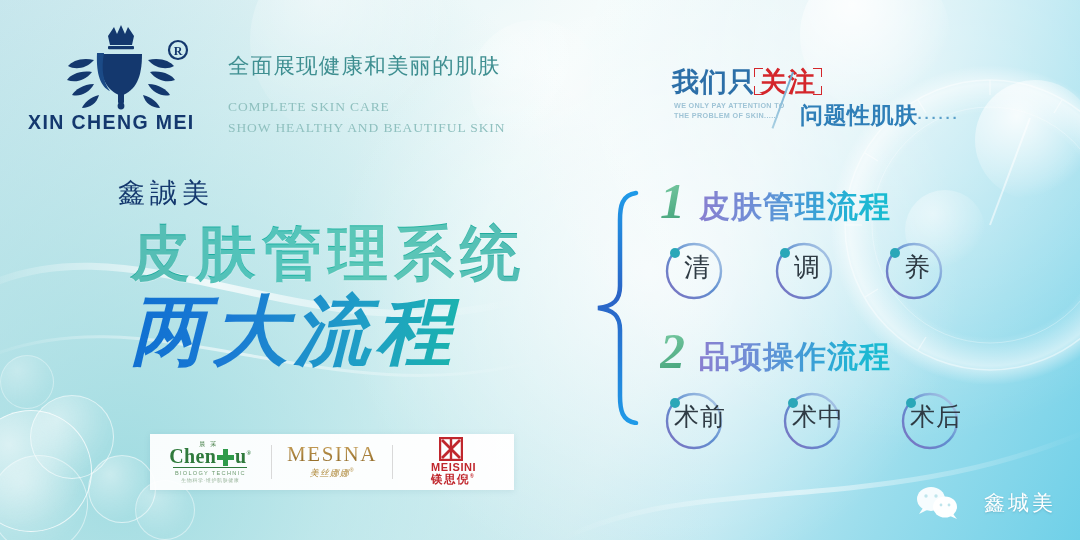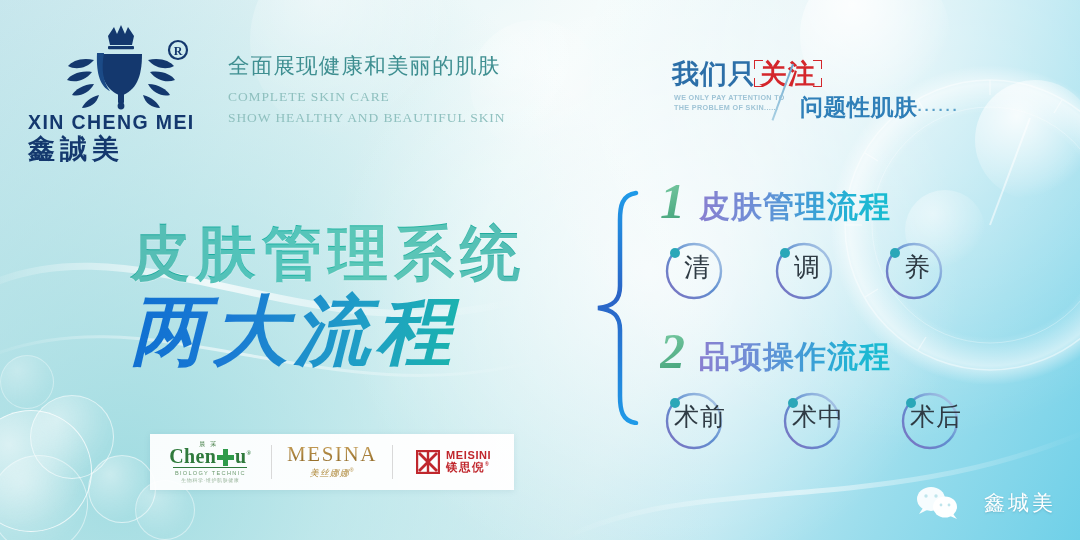--- a/index.html
+++ b/index.html
@@ -17,27 +17,27 @@
   }
   
   .bokeh{position:absolute;border-radius:50%;background:radial-gradient(circle at 35% 30%,rgba(255,255,255,.85),rgba(255,255,255,.18) 60%,rgba(255,255,255,0) 72%);pointer-events:none;}
   .bubble{position:absolute;border-radius:50%;border:1px solid rgba(255,255,255,.75);
     background:radial-gradient(circle at 32% 28%,rgba(255,255,255,.55),rgba(255,255,255,.10) 55%,rgba(255,255,255,0) 72%);}
   .arcwrap{position:absolute;inset:0;pointer-events:none;}
   
   #brandmark{position:absolute;left:28px;top:20px;width:186px;height:140px;}
   #brandmark .emblem{position:relative;width:186px;height:92px;}
   .logo-en{font-family:"Liberation Sans",sans-serif;font-weight:bold;font-size:19.5px;letter-spacing:1.4px;color:#14386e;line-height:1;margin-top:1px;}
-  .logo-cn{font-size:27px;font-weight:bold;letter-spacing:5px;color:#14386e;text-align:left;line-height:1.25;}
+  .logo-cn{font-size:27px;font-weight:normal;letter-spacing:5px;color:#14386e;text-align:right;line-height:1.25;margin-top:44px;}
   
   #tagline{position:absolute;left:228px;top:52px;width:330px;}
   .tag-cn{font-size:21.5px;line-height:1.35;color:#3f8f91;letter-spacing:1.2px;font-weight:500;}
-  .tag-en{font-family:"Liberation Serif","DejaVu Serif",serif;font-size:13.5px;line-height:1.55;color:#8fc0bf;letter-spacing:.9px;margin-top:6px;}
-  
-  #focus{position:absolute;left:672px;top:56px;width:340px;height:70px;}
+  .tag-en{font-family:"Liberation Serif","DejaVu Serif",serif;font-size:13.5px;line-height:1.55;color:#8fc0bf;letter-spacing:.9px;margin-top:16px;}
+  
+  #focus{position:absolute;left:672px;top:64px;width:340px;height:70px;}
   .focus-main{position:absolute;left:0;top:0;font-size:27px;font-weight:bold;color:#2c6fa8;letter-spacing:1px;white-space:nowrap;}
   .focus-hl{color:#d4262b;position:relative;padding:0 4px;}
   .brk{position:absolute;width:8px;height:8px;border-color:#d4262b;border-style:solid;border-width:0;}
   .brk.tl{left:-2px;top:1px;border-left-width:1.6px;border-top-width:1.6px;}
   .brk.tr{right:-2px;top:1px;border-right-width:1.6px;border-top-width:1.6px;}
   .brk.bl{left:-2px;bottom:2px;border-left-width:1.6px;border-bottom-width:1.6px;}
   .brk.br{right:-2px;bottom:2px;border-right-width:1.6px;border-bottom-width:1.6px;}
   .focus-en{position:absolute;left:2px;top:37px;font-size:7.2px;line-height:1.45;color:#9fc4d6;letter-spacing:.35px;font-weight:bold;white-space:nowrap;}
   .focus-slash{position:absolute;left:120px;top:8px;width:2px;height:60px;background:linear-gradient(180deg,#6aa8cf,#a8cfe2);transform:rotate(20deg);transform-origin:top center;}
   .focus-sub{position:absolute;left:128px;top:36px;font-size:23px;font-weight:bold;color:#2f7fb8;letter-spacing:.5px;white-space:nowrap;}
@@ -80,21 +80,21 @@
   .chen-cross{display:inline-block;position:relative;width:17px;height:17px;vertical-align:-3px;margin:0 1px;}
   .chen-cross:before,.chen-cross:after{content:"";position:absolute;background:#2f9b4a;}
   .chen-cross:before{left:6px;top:0;width:5px;height:17px;}
   .chen-cross:after{left:0;top:6px;width:17px;height:5px;}
   .chen-rule{width:74px;height:1.6px;background:#2f7a3c;margin:1px 0 1px;}
   .chen-sub{font-size:5.6px;color:#6c9a6e;letter-spacing:1.3px;line-height:1.5;}
   .chen-sub2{font-size:5px;color:#9ab59b;letter-spacing:.6px;}
   .mes-main{font-family:"Liberation Serif","DejaVu Serif",serif;font-size:21px;letter-spacing:1.6px;line-height:1;
     background:linear-gradient(180deg,#c9a15a,#8a6320);-webkit-background-clip:text;background-clip:text;color:transparent;}
   .mes-sub{font-size:9px;color:#b08a3c;letter-spacing:1px;margin-top:2px;font-style:italic;}
-  .mei-row{display:flex;align-items:center;}
+  .mei-row{display:flex;align-items:center;flex-direction:column;}
   .mei-mark{width:24px;height:24px;margin-right:6px;position:relative;}
   .mei-txt{display:flex;flex-direction:column;}
   .mei-en{font-size:11px;font-weight:bold;color:#c0272d;letter-spacing:.6px;line-height:1.15;}
   .mei-cn{font-size:11.5px;font-weight:bold;color:#c0272d;letter-spacing:1.5px;line-height:1.2;}
   
   #wechat{position:absolute;right:24px;bottom:20px;display:flex;align-items:center;}
   .wx-name{font-size:21px;color:#ffffff;letter-spacing:3px;margin-left:23px;
     text-shadow:0 1px 2px rgba(60,120,140,.35);font-weight:500;}
 </style>
 </head>

